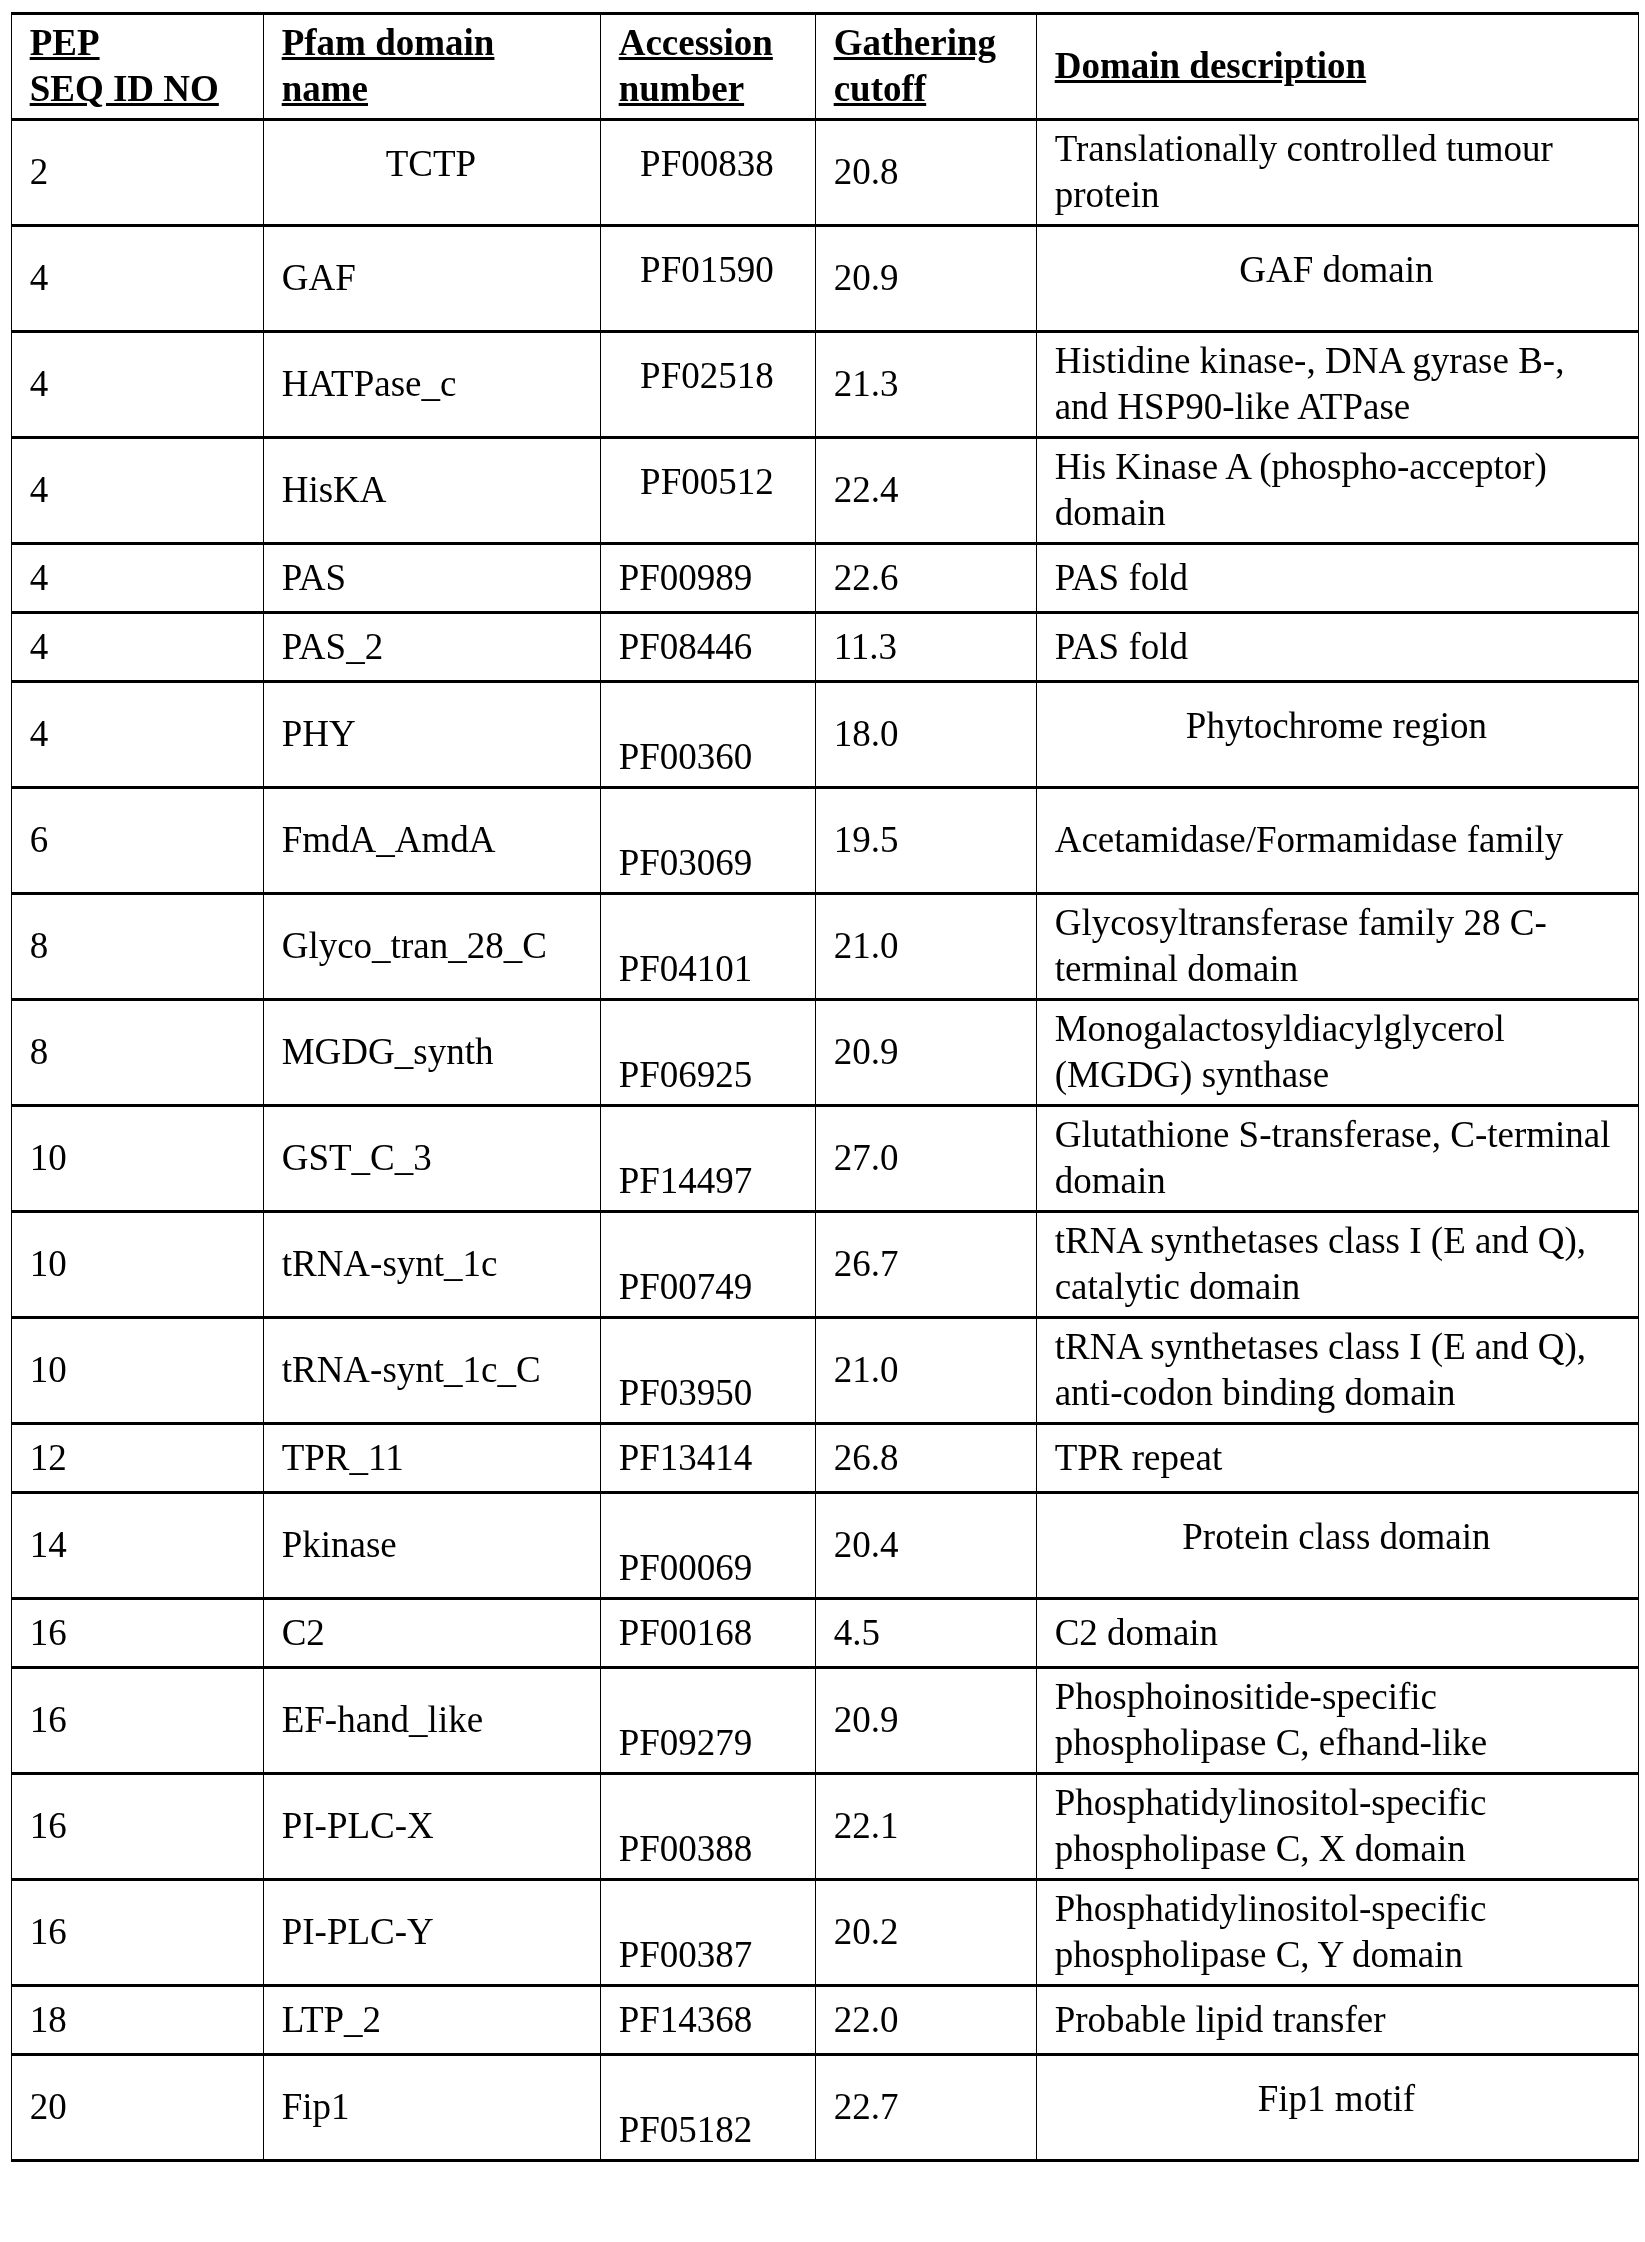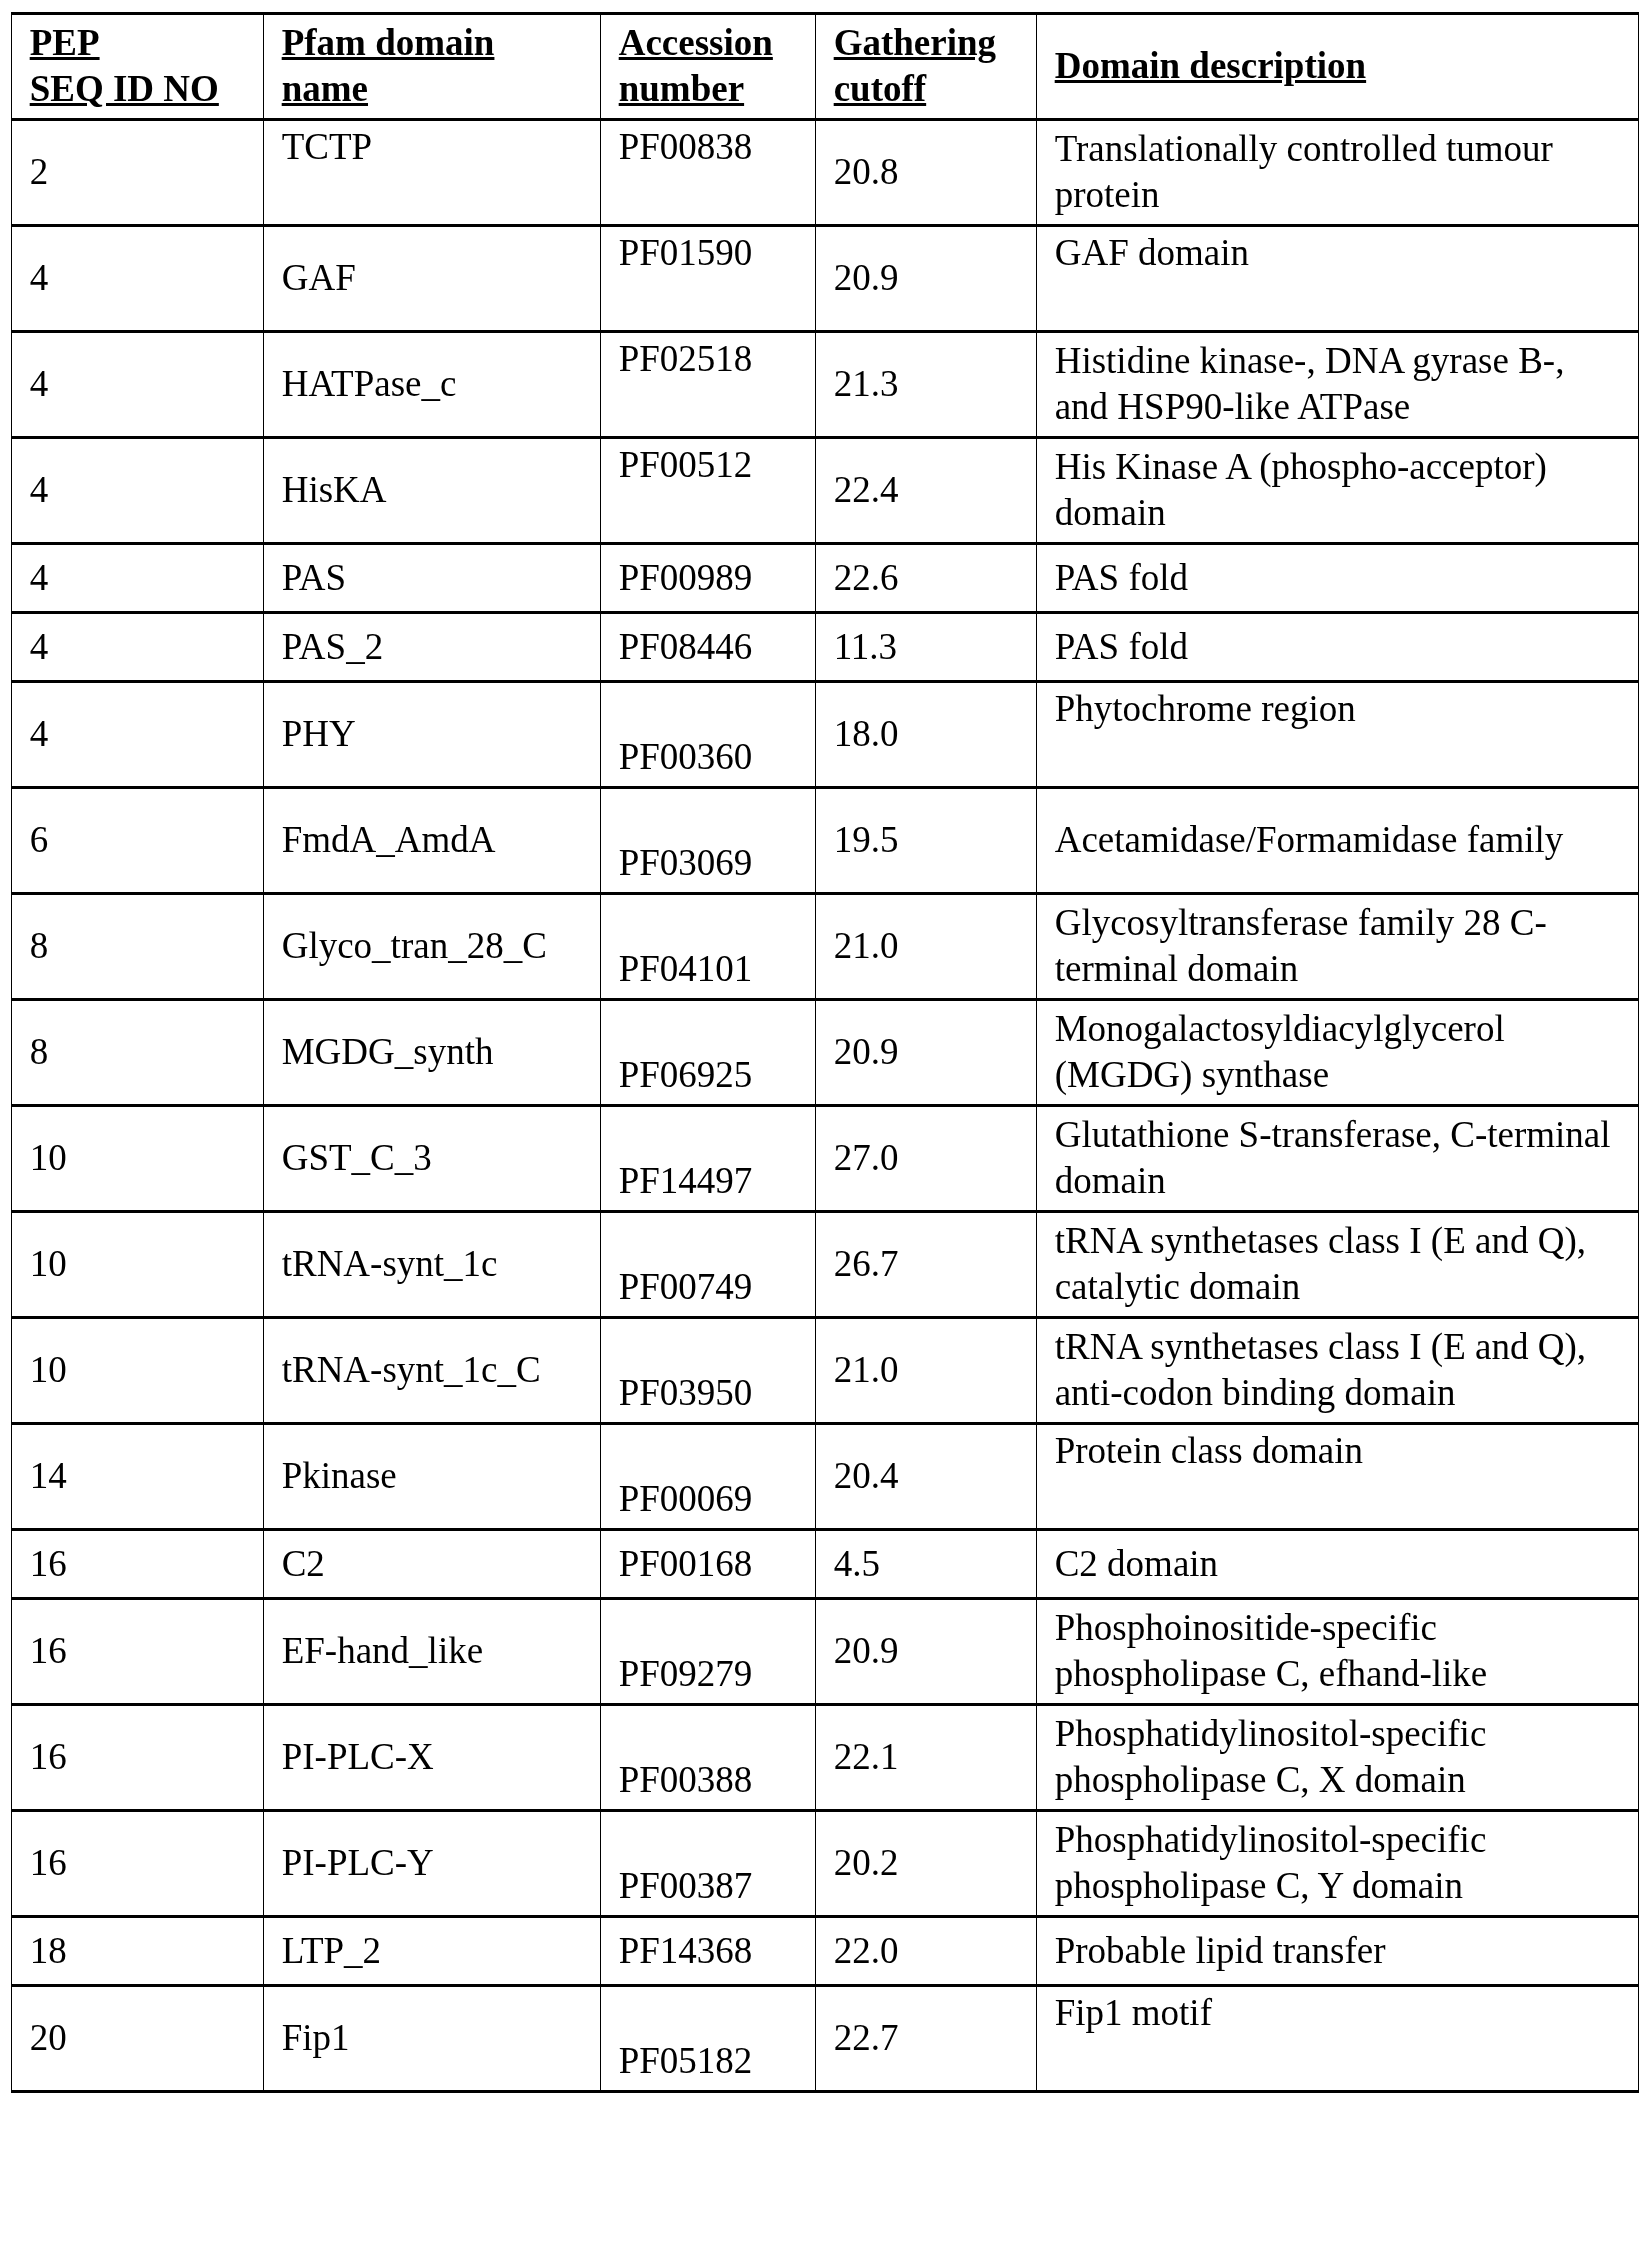--- a/index.html
+++ b/index.html
@@ -9,21 +9,21 @@
           border-collapse: collapse; table-layout: fixed; }
   col.c1 { width: 252px; } col.c2 { width: 337px; } col.c3 { width: 215px; }
   col.c4 { width: 221px; } col.c5 { width: 602px; }
   th, td { border-left: 1.8px solid #000; border-right: 1.8px solid #000;
            border-top: 3.6px solid #000; border-bottom: 3.6px solid #000;
            padding: 0 19.6px 0 18px; font-size: 37px; line-height: 46px;
            text-align: left; box-sizing: border-box; }
   th { font-weight: bold; vertical-align: middle; line-height: 46px; }
   td { font-weight: normal; }
   .va-mid { vertical-align: middle; }
-  .va-top { vertical-align: top; padding-top: 3px; }
+  .va-top { vertical-align: top; padding-top: 20px; text-align: center; }
   .va-bot { vertical-align: bottom; padding-bottom: 5.3px; margin-left: 32px; }
   tr.h2 { height: 106px; }
   tr.h1 { height: 69px; }
   tr.hd { height: 106px; text-decoration: underline; }
 </style>
 </head>
 <body>
 
 <table>
   <colgroup>
@@ -141,20 +141,27 @@
     </tr>
 
     <tr class="h2">
       <td class="va-mid">10</td>
       <td class="va-mid">tRNA-synt_1c_C</td>
       <td class="va-bot">PF03950</td>
       <td class="va-mid">21.0</td>
       <td class="va-mid">tRNA synthetases class I (E and Q), anti-codon binding domain</td>
     </tr>
 
+    <tr class="h1">
+      <td class="va-mid">12</td>
+      <td class="va-mid">TPR_11</td>
+      <td class="va-mid">PF13414</td>
+      <td class="va-mid">26.8</td>
+      <td class="va-mid">TPR repeat</td>
+    </tr>
 
     <tr class="h2">
       <td class="va-mid">14</td>
       <td class="va-mid">Pkinase</td>
       <td class="va-bot">PF00069</td>
       <td class="va-mid">20.4</td>
       <td class="va-top">Protein class domain</td>
     </tr>
 
     <tr class="h1">

